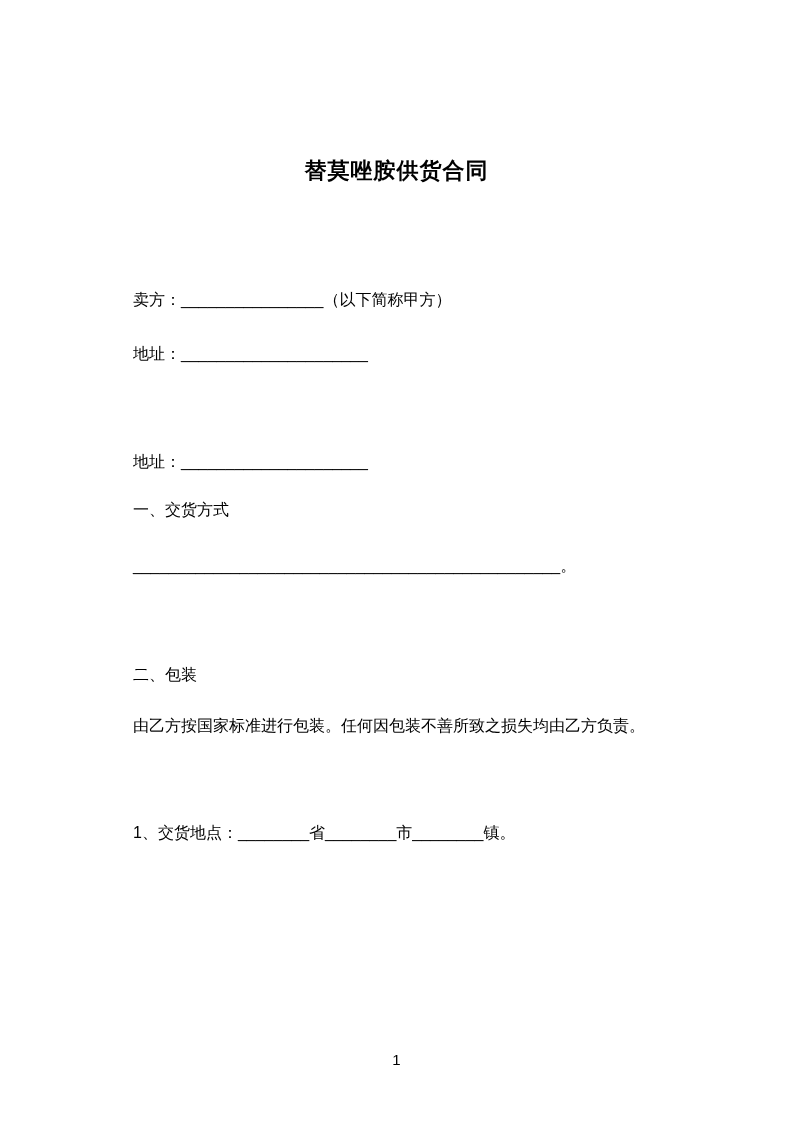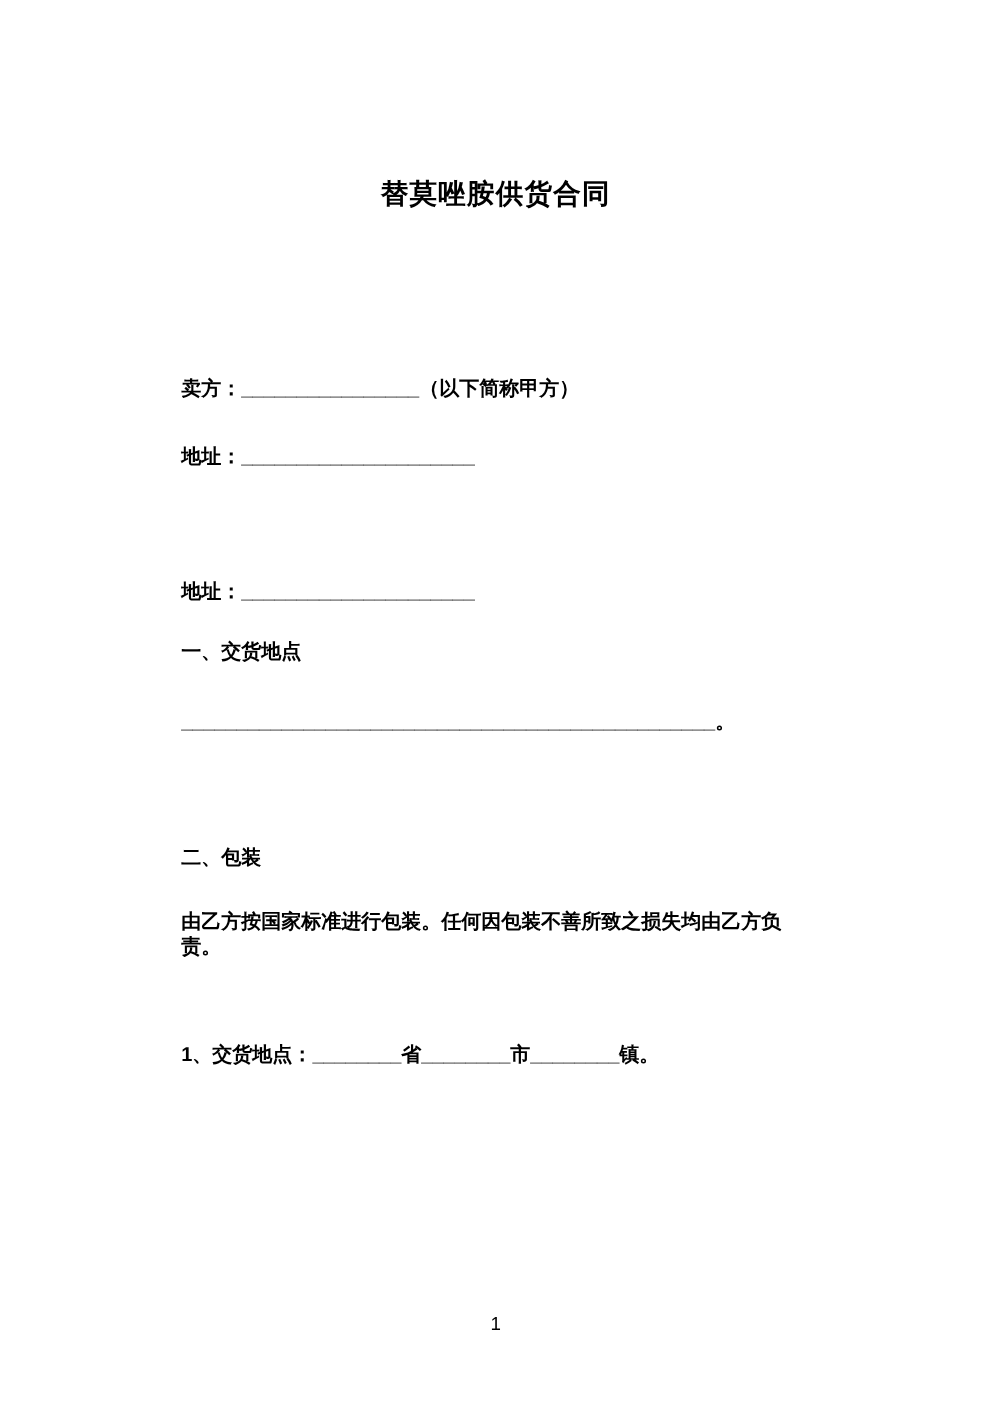--- a/index.html
+++ b/index.html
@@ -18,30 +18,30 @@
   }
   .doc-title {
     position: absolute;
     left: 0;
     right: 0;
     top: 142px;
     text-align: center;
     font-size: 22px;
     font-weight: 700;
     line-height: 26px;
-    margin: 0;
+    margin: 16px;
     letter-spacing: 1px;
   }
   .line {
     position: absolute;
     left: 133px;
     right: 130px;
-    margin: 12px;
+    margin: 0;
     font-size: 16px;
-    font-weight: 700;
+    font-weight: 400;
     line-height: 20px;
     white-space: nowrap;
   }
   .wrapline {
     white-space: normal;
   }
   .blank {
     letter-spacing: 0;
   }
   .page-number {
@@ -63,21 +63,21 @@
 
   <h1 class="doc-title">替莫唑胺供货合同</h1>
 
   <p class="line" style="top:290px"><span>卖方：</span><span class="blank">________________</span><span>（以下简称甲方）</span></p>
 
   <p class="line" style="top:344px"><span>地址：</span><span class="blank">_____________________</span></p>
 
 
   <p class="line" style="top:452px"><span>地址：</span><span class="blank">_____________________</span></p>
 
-  <p class="line" style="top:500px">一、交货地点</p>
+  <p class="line" style="top:500px">一、交货方式</p>
 
   <p class="line" style="top:556px"><span class="blank">________________________________________________</span><span>。</span></p>
 
 
   <p class="line wrapline" style="top:716px">由乙方按国家标准进行包装。任何因包装不善所致之损失均由乙方负责。</p>
 
   <p class="line" style="top:665px">二、包装</p>
 
 
   <p class="line" style="top:823px"><span>1、交货地点：</span><span class="blank">________</span><span>省</span><span class="blank">________</span><span>市</span><span class="blank">________</span><span>镇。</span></p>

